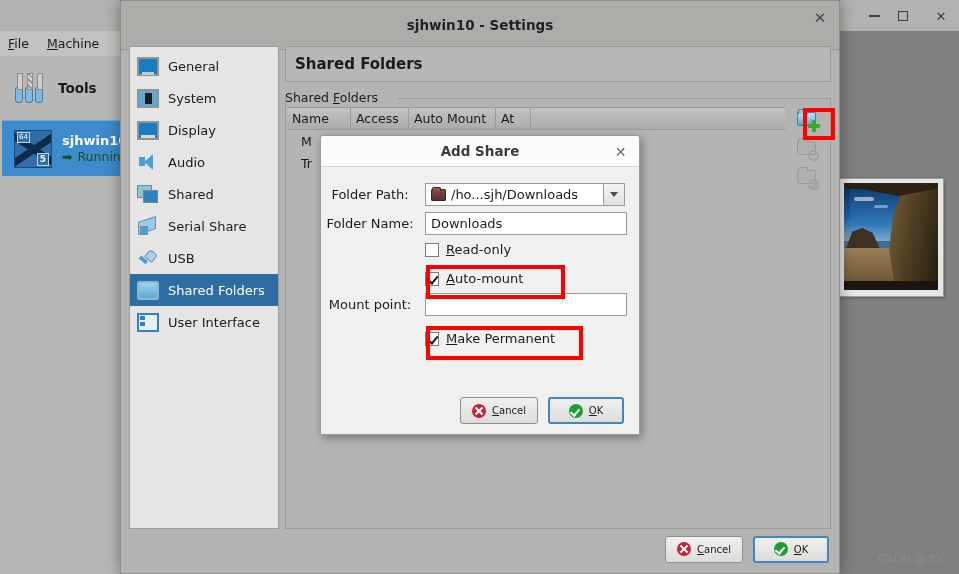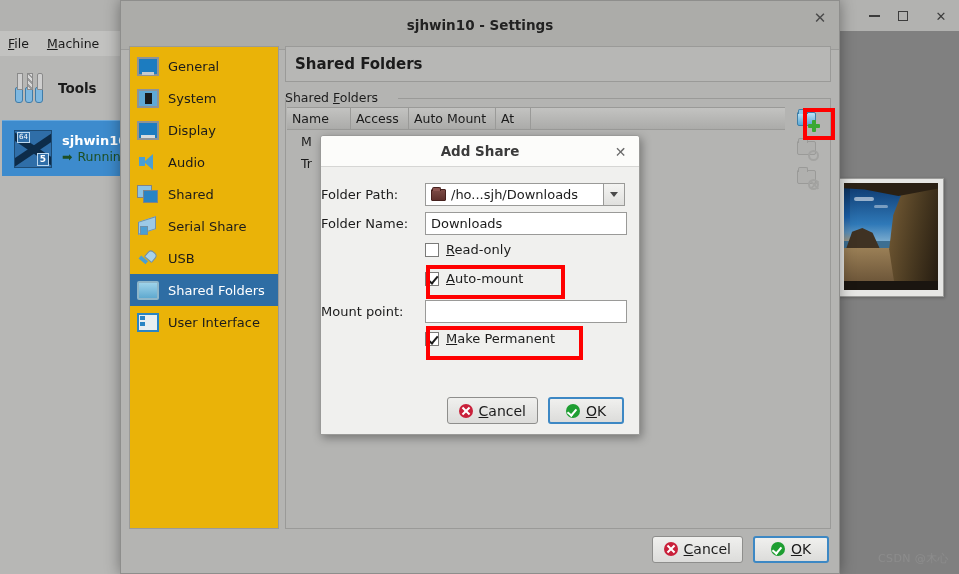--- a/index.html
+++ b/index.html
@@ -152,21 +152,21 @@
     color:#4a4a4a; font-size:15px; border-radius:11px;
   }
 
   #settings-content {
     position:absolute; left:0; top:34px; width:718px; height:490px;
   }
 
   
   #sidebar {
     position:absolute; left:8px; top:11px; width:150px; height:483px;
-    background:#eab308; border:1px solid #9a9a98;
+    background:#e5e5e5; border:1px solid #9a9a98;
     padding-top:3px;
   }
   .side-item {
     height:32px; display:flex; align-items:center; gap:9px;
     padding-left:7px; font-size:13px; color:#1b1b1b;
   }
   .side-item.selected { background:#2e6da4; color:#ffffff; }
 
   .sicon { width:22px; height:19px; position:relative; flex:none; }
   
@@ -301,21 +301,21 @@
   #settings-footer {
     position:absolute; left:0; bottom:0; width:718px; height:48px;
     display:flex; align-items:center; justify-content:flex-end;
     padding-right:10px; gap:10px;
   }
   .btn {
     height:27px; min-width:76px; padding:0 11px;
     background:linear-gradient(#f0f0ee,#dcdcda);
     border:1px solid #8e8e8c; border-radius:3px;
     display:flex; align-items:center; justify-content:center; gap:6px;
-    font-size:14px; color:#1b1b1b;
+    font-size:10px; color:#1b1b1b;
   }
   .btn.default { border:2px solid #3d88c4; }
   .bic { width:14px; height:14px; border-radius:50%; position:relative; flex:none; }
   .bic.cancel { background:#c9203a; }
   .bic.cancel::before, .bic.cancel::after {
     content:''; position:absolute; left:2px; top:6px; width:10px; height:2px; background:#fff;
   }
   .bic.cancel::before { transform:rotate(45deg); }
   .bic.cancel::after  { transform:rotate(-45deg); }
   .bic.ok { background:#1e9e32; }
@@ -339,27 +339,27 @@
   }
   #as-title { font-size:13.5px; font-weight:bold; color:#3b3b3b; }
   #as-close {
     position:absolute; right:9px; top:6px; width:19px; height:19px;
     display:flex; align-items:center; justify-content:center;
     font-size:14px; color:#6a6a6a;
   }
   #as-body { position:absolute; left:0; top:31px; width:318px; height:267px; }
 
   .frow { position:absolute; display:flex; align-items:center; }
-  .flabel { font-size:13px; color:#1b1b1b; text-align:left; }
+  .flabel { font-size:13px; color:#1b1b1b; text-align:center; }
 
   #row-path  { left:0; top:16px; width:318px; }
   #row-name  { left:0; top:45px; width:318px; }
   #row-ro    { left:0; top:75px; width:318px; }
   #row-am    { left:0; top:104px; width:318px; }
-  #row-mp    { left:0; top:133px; width:318px; }
+  #row-mp    { left:0; top:126px; width:318px; }
   #row-perm  { left:0; top:164px; width:318px; }
 
   .lab-col { width:104px; padding-right:6px; }
 
   .field {
     height:23px; background:#ffffff; border:1px solid #9a9a98;
     display:flex; align-items:center; padding:0 5px; gap:5px;
     font-size:13px; color:#1b1b1b;
   }
   #path-field { width:178px; border-right:none; }

